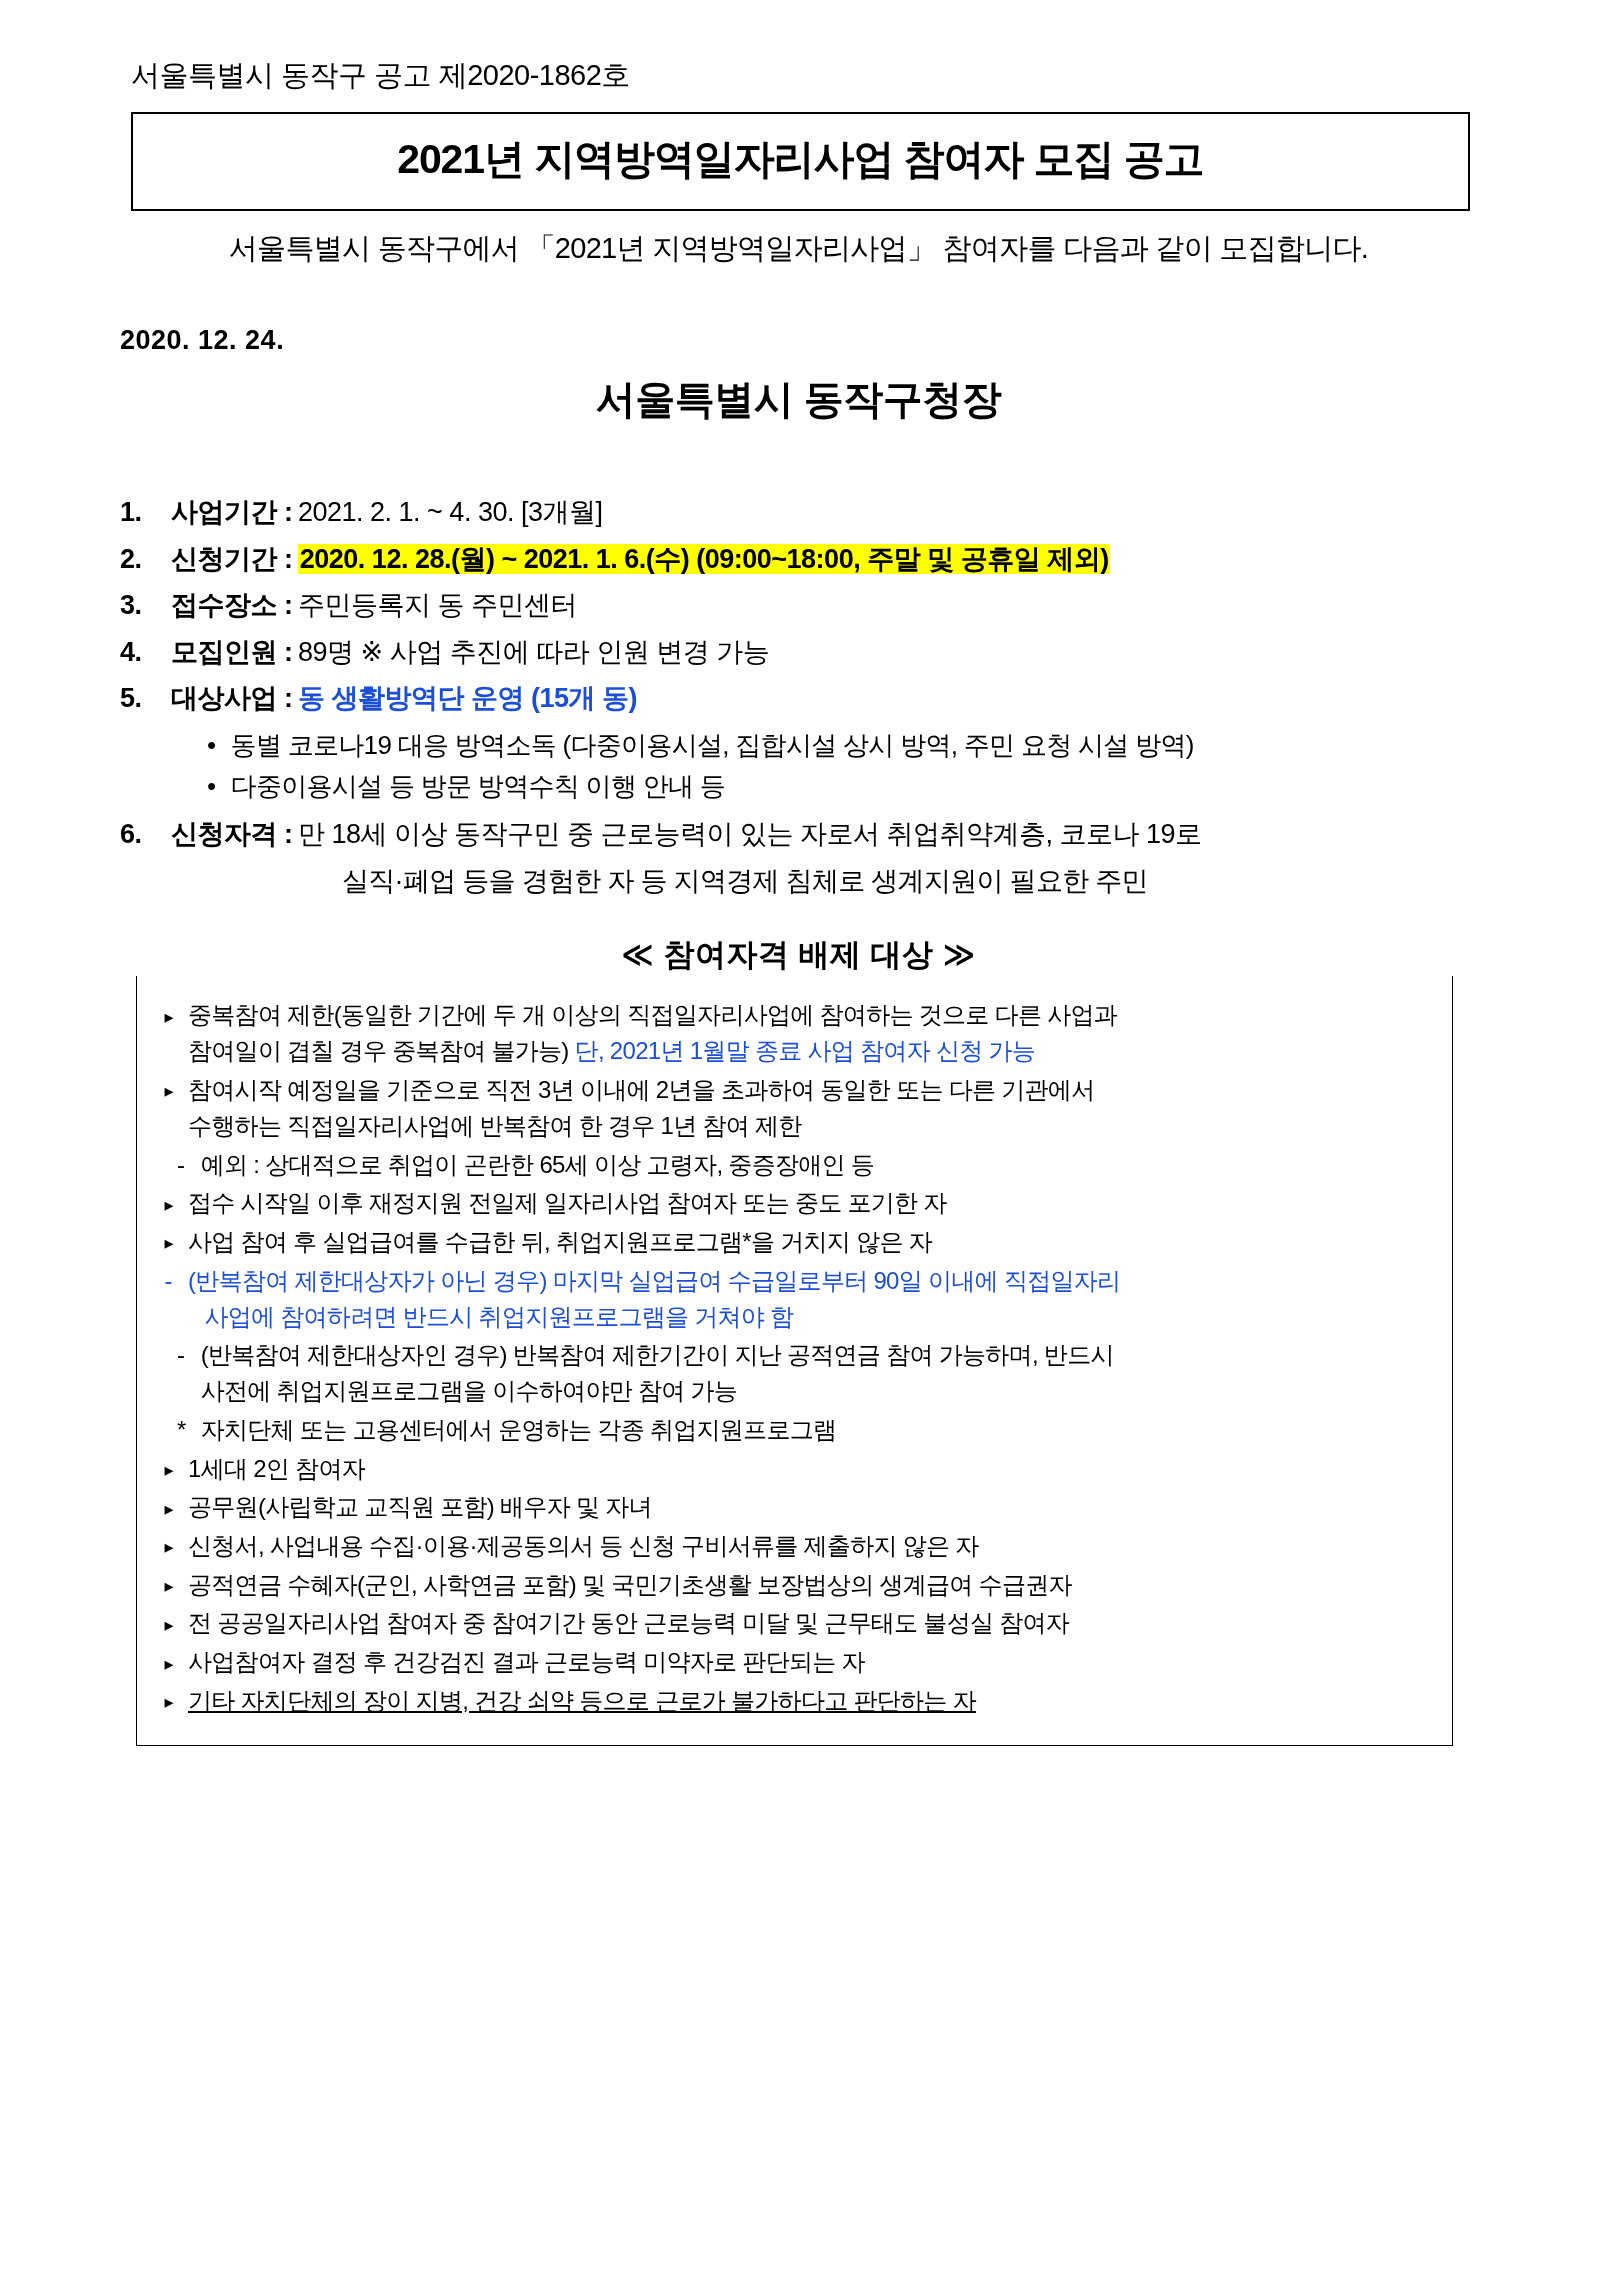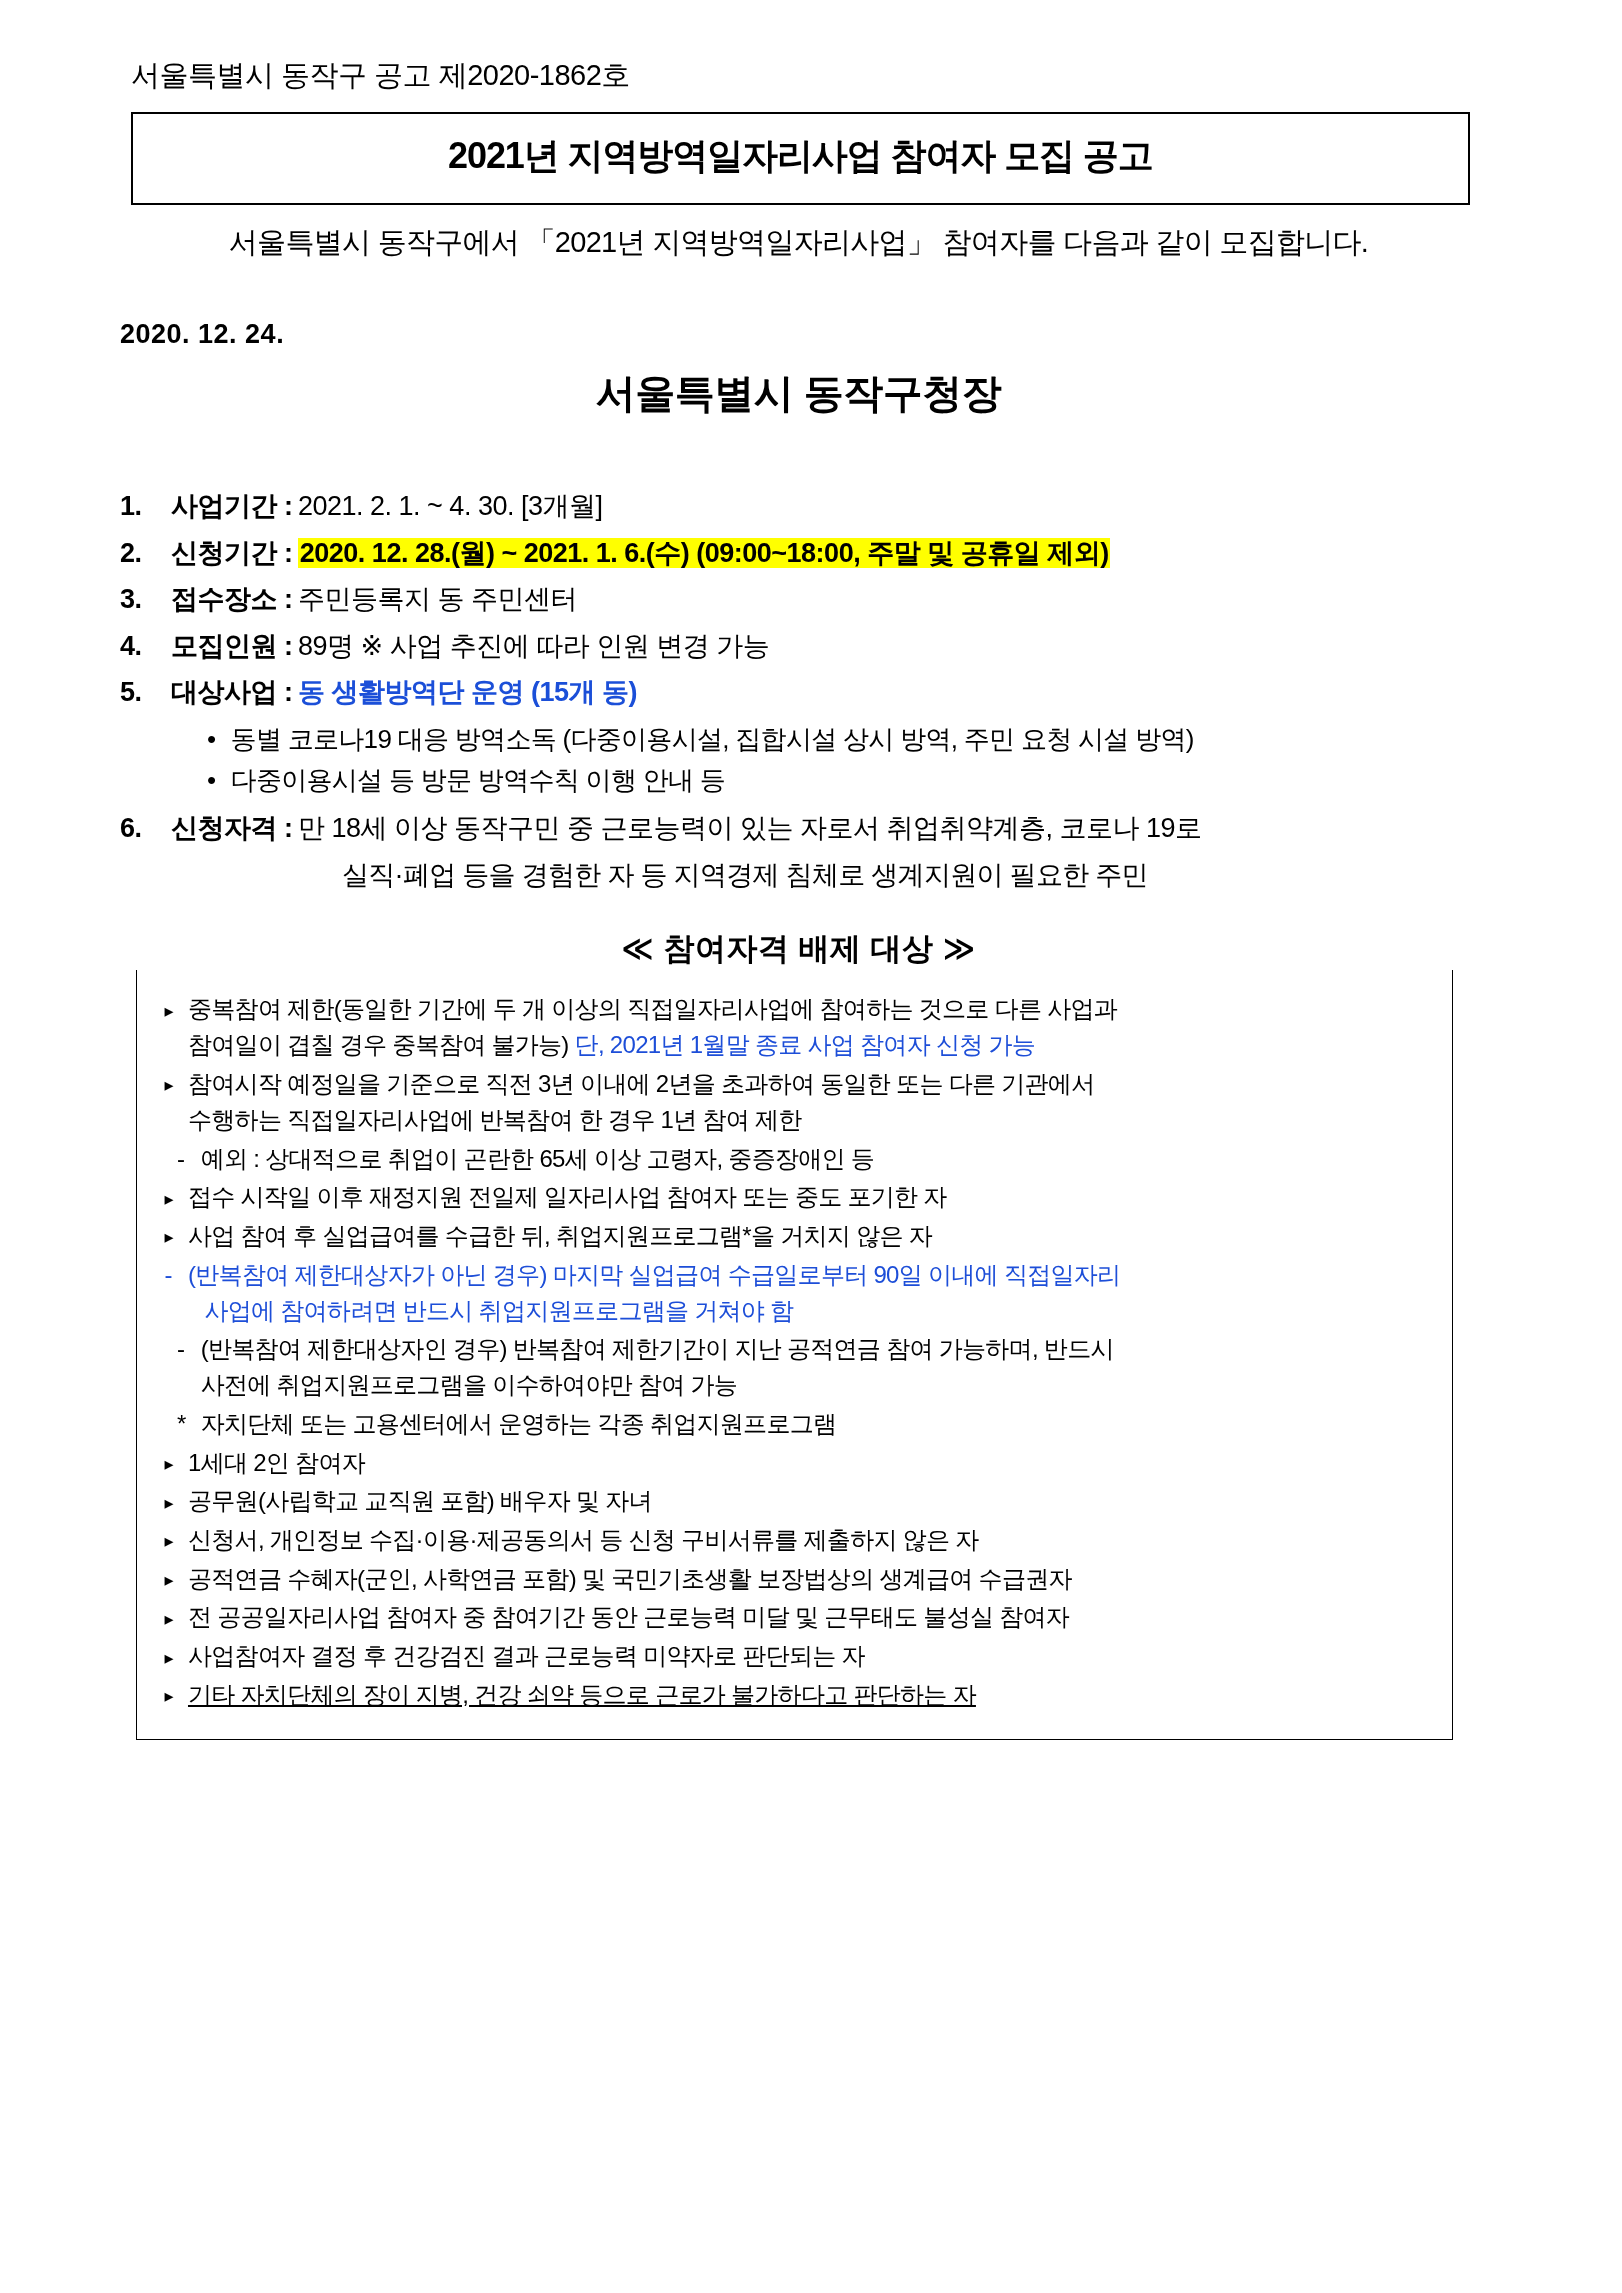--- a/index.html
+++ b/index.html
@@ -28,21 +28,21 @@
     letter-spacing: -0.5px;
     margin: 0 0 16.4px 11px;
   }
   .title-box {
     border: 2.7px solid #000;
     text-align: center;
     padding: 17.3px 0 22px;
     margin: 0 7.3px 0 11px;
   }
   .title-box .title-text {
-    font-size: 36px;
+    font-size: 41px;
     font-weight: bold;
     letter-spacing: -1.1px;
   }
   .lead {
     text-align: center;
     font-size: 29px;
     letter-spacing: -0.7px;
     margin-top: 18px;
   }
   .date-line {
@@ -300,21 +300,21 @@
       <span class="tx">1세대 2인 참여자</span>
     </div>
 
     <div class="ex-line">
       <span class="mk">▸</span>
       <span class="tx">공무원(사립학교 교직원 포함) 배우자 및 자녀</span>
     </div>
 
     <div class="ex-line">
       <span class="mk">▸</span>
-      <span class="tx">신청서, 개인정보 수집·이용·제공동의서 등 신청 구비서류를 제출하지 않은 자</span>
+      <span class="tx">신청서, 사업내용 수집·이용·제공동의서 등 신청 구비서류를 제출하지 않은 자</span>
     </div>
 
     <div class="ex-line">
       <span class="mk">▸</span>
       <span class="tx">공적연금 수혜자(군인, 사학연금 포함) 및 국민기초생활 보장법상의 생계급여 수급권자</span>
     </div>
 
     <div class="ex-line">
       <span class="mk">▸</span>
       <span class="tx">전 공공일자리사업 참여자 중 참여기간 동안 근로능력 미달 및 근무태도 불성실 참여자</span>

